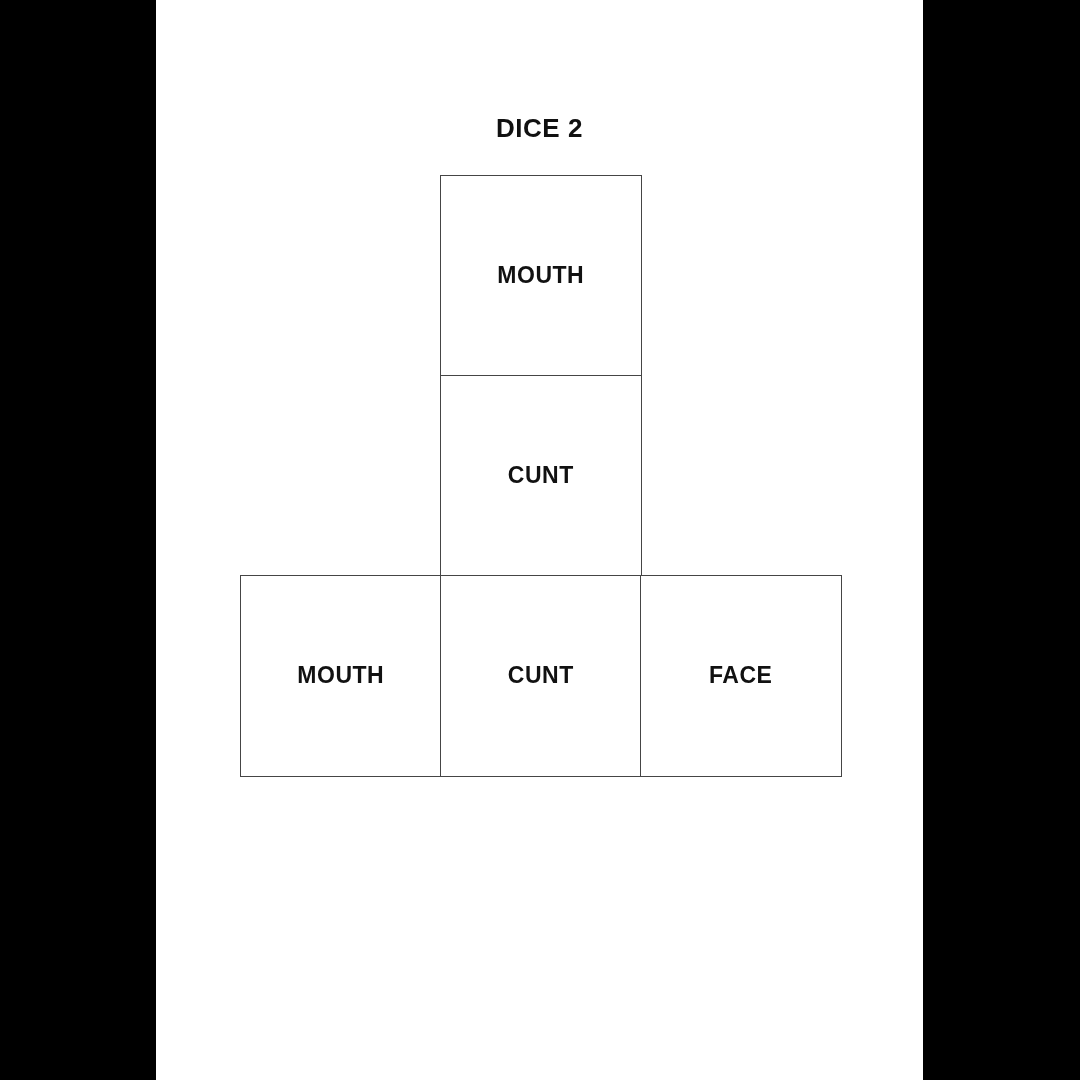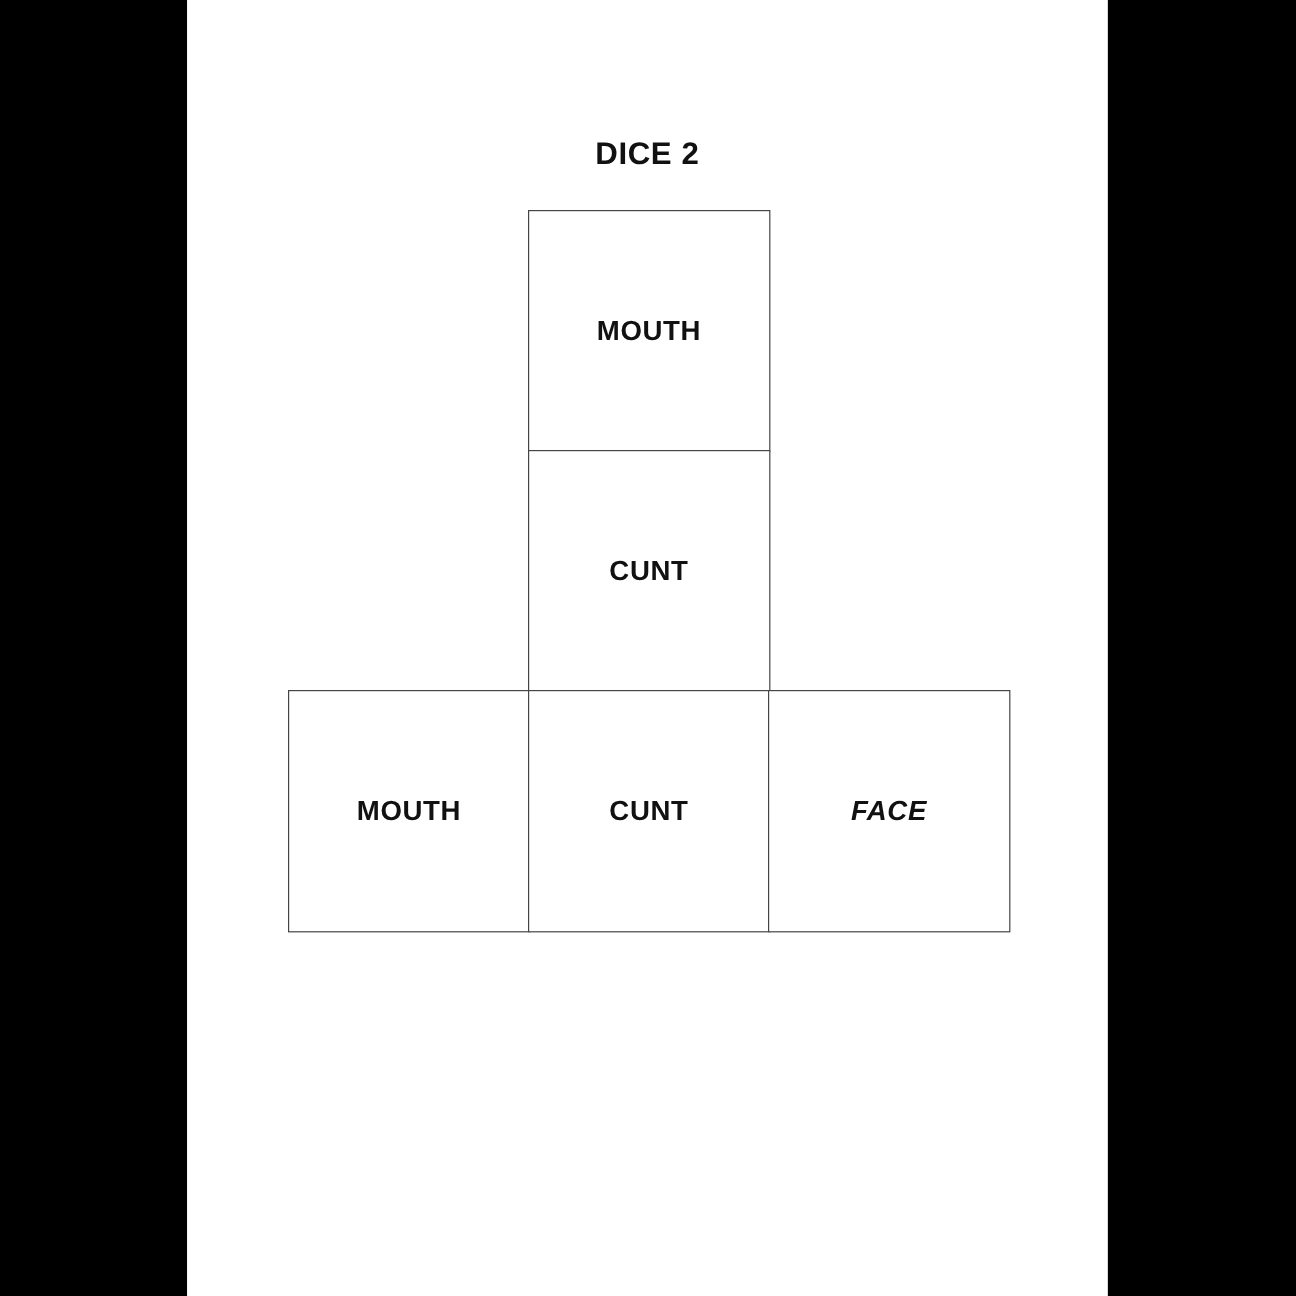--- a/index.html
+++ b/index.html
@@ -58,21 +58,21 @@
     font-size: 23px;
     font-weight: bold;
     letter-spacing: 0.5px;
     color: #111111;
   }
   
   #face-cunt  { left: 440px; top: 175px; }
   #face-butt  { left: 440px; top: 375px; }
   #face-mouth { left: 240px; top: 575px; }
   #face-tits  { left: 440px; top: 575px; }
-  #face-face  { left: 640px; top: 575px; font-style: italic; }
+  #face-face  { left: 640px; top: 575px; }
   #face-clit  { left: 440px; top: 775px; }
 </style>
 </head>
 <body>
 
 <div id="canvas">
 
   <div id="left-bar" class="side-bar"></div>
   <div id="right-bar" class="side-bar"></div>
 

